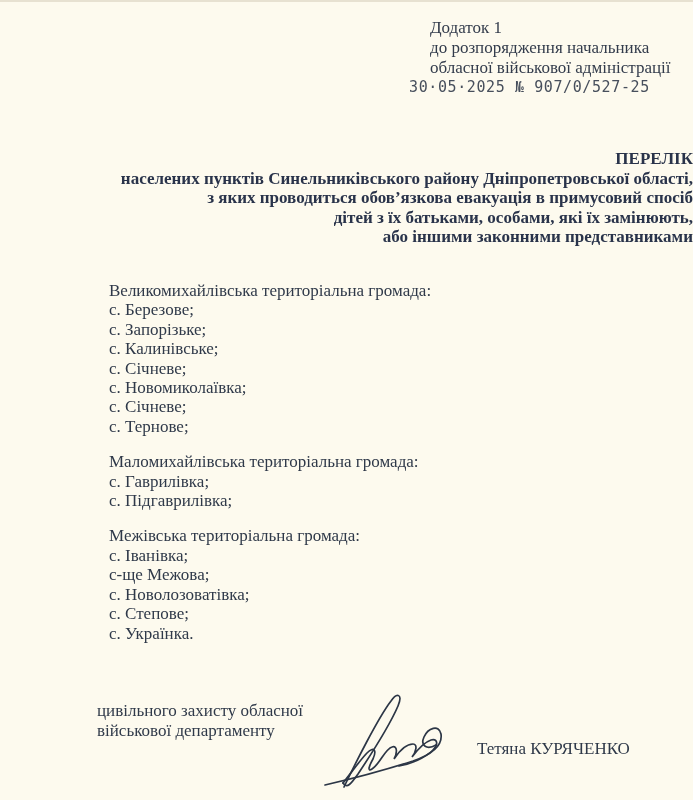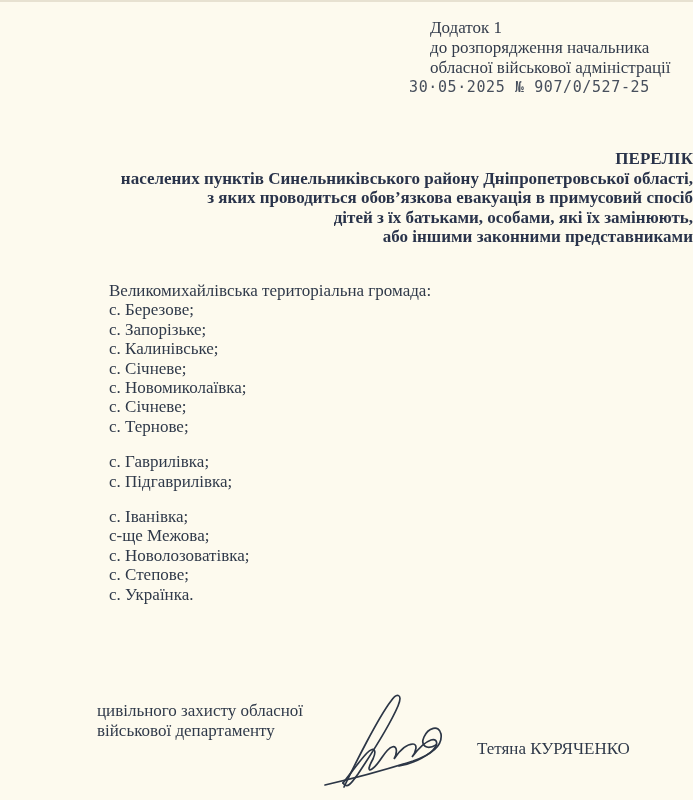--- a/index.html
+++ b/index.html
@@ -87,24 +87,26 @@
       <div>Великомихайлівська територіальна громада:</div>
       <div>с. Березове;</div>
       <div>с. Запорізьке;</div>
       <div>с. Калинівське;</div>
       <div>с. Січневе;</div>
       <div>с. Новомиколаївка;</div>
       <div>с. Січневе;</div>
       <div>с. Тернове;</div>
     </div>
     <div class="section">
+      <div>Маломихайлівська територіальна громада:</div>
       <div>с. Гаврилівка;</div>
       <div>с. Підгаврилівка;</div>
     </div>
     <div class="section">
+      <div>Межівська територіальна громада:</div>
       <div>с. Іванівка;</div>
       <div>с-ще Межова;</div>
       <div>с. Новолозоватівка;</div>
       <div>с. Степове;</div>
       <div>с. Українка.</div>
     </div>
   </div>
 
   <div class="sig-position">
     <div>цивільного захисту обласної</div>

